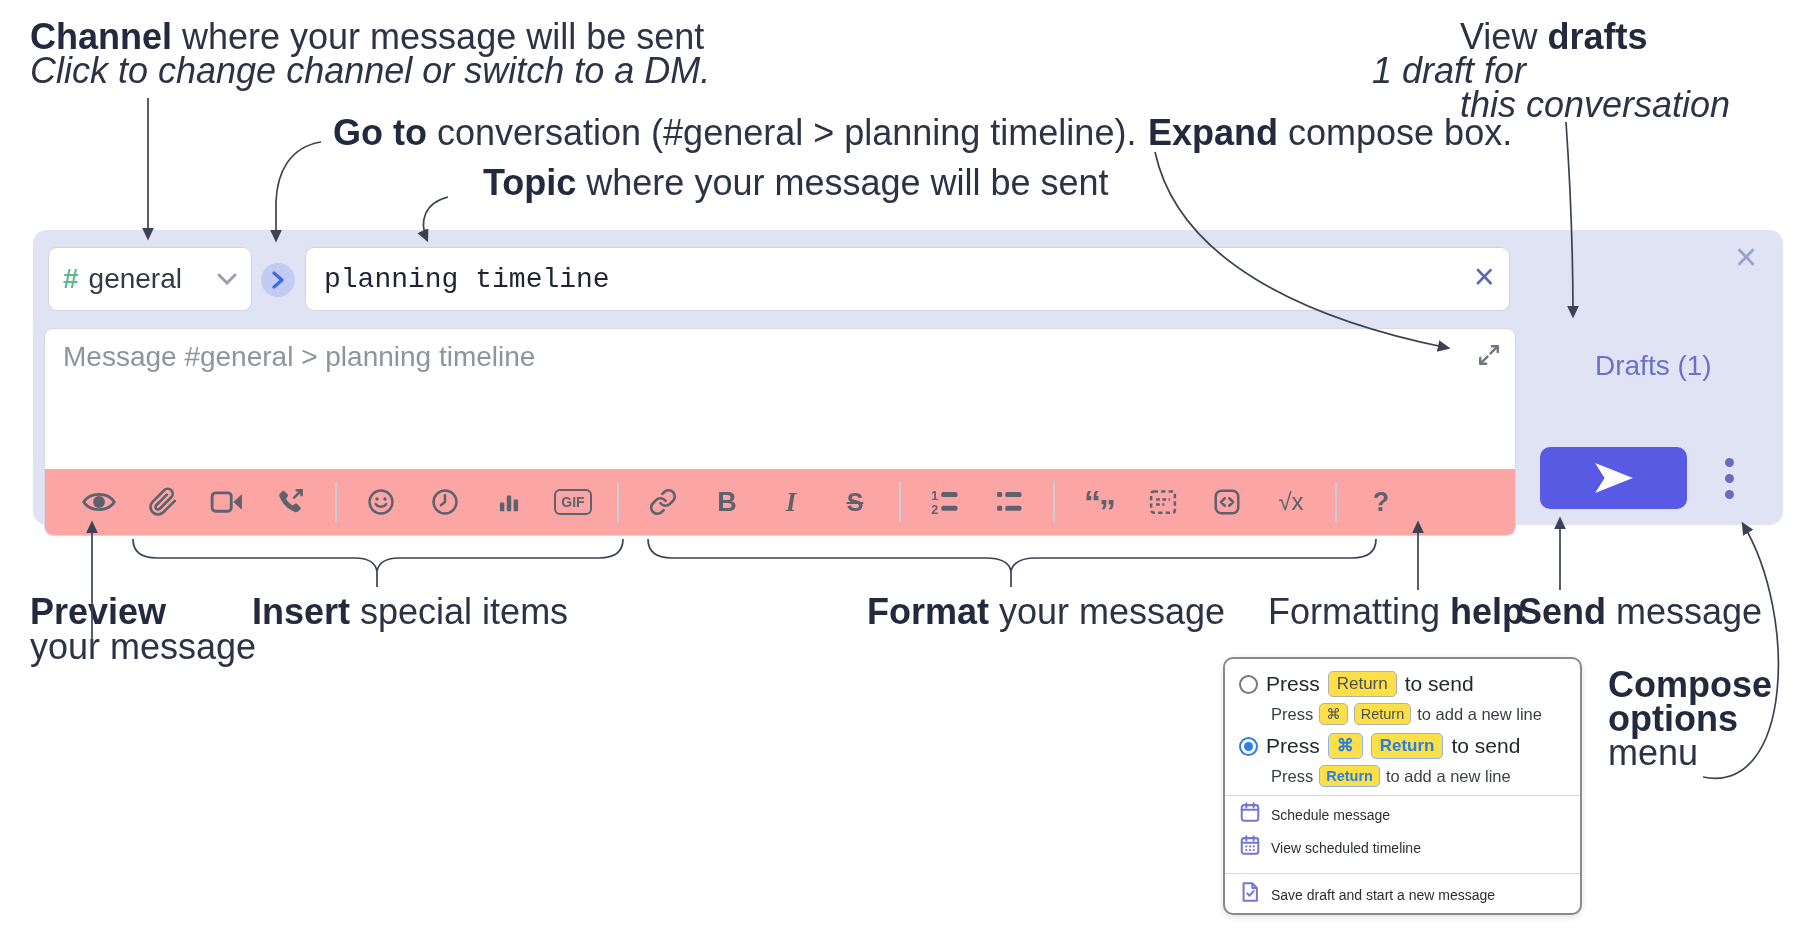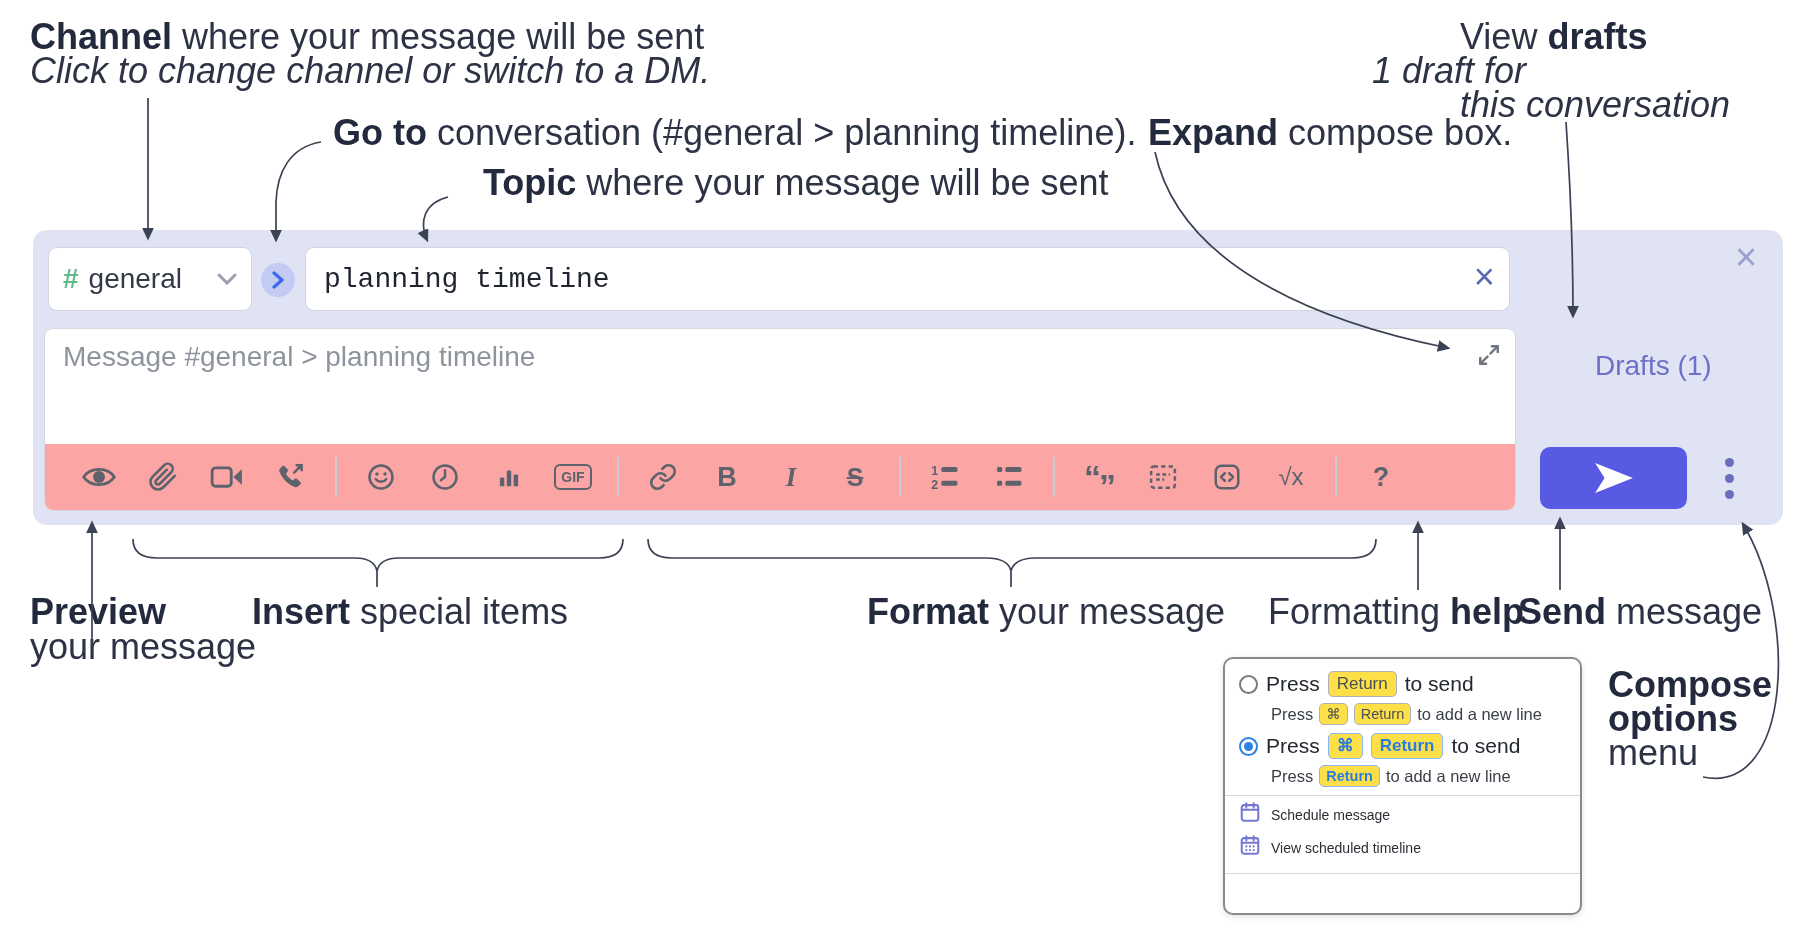--- a/index.html
+++ b/index.html
@@ -11,21 +11,21 @@
   .ann.it{font-style:italic;}
   
   .compose{left:33px;top:230px;width:1750px;height:295px;background:#e0e3f3;border-radius:14px;}
   .chanbtn{left:15px;top:17px;width:204px;height:64px;background:#fff;border:1.5px solid #d2d5e0;border-radius:9px;display:flex;align-items:center;gap:10px;padding:0 14px;box-sizing:border-box;}
   .hash{color:#5fba8b;font-weight:700;font-size:28px;}
   .chname{font-size:28px;color:#333a47;flex:1;}
   .gocircle{left:228px;top:33px;width:34px;height:34px;border-radius:50%;background:#c3cbf5;display:flex;align-items:center;justify-content:center;}
   .topicinput{left:272px;top:17px;width:1205px;height:64px;background:#fff;border:1.5px solid #d2d5e0;border-radius:9px;display:flex;align-items:center;padding:0 18px;box-sizing:border-box;font-size:28px;color:#1f2430;font-family:Liberation Mono, monospace;}
   .xtopic{position:absolute;right:14px;top:14px;font-size:36px;color:#5b69b3;line-height:36px;cursor:pointer;}
   .xcompose{left:1702px;top:8px;font-size:38px;color:#9aa1d0;line-height:38px;}
-  .panel{left:11px;top:98px;width:1472px;height:183px;background:#fff;border:1.5px solid #d6d9e3;border-radius:9px;box-sizing:border-box;}
+  .panel{left:11px;top:98px;width:1472px;height:208px;background:#fff;border:1.5px solid #d6d9e3;border-radius:9px;box-sizing:border-box;}
   .placeholder{left:18px;top:12px;font-size:28px;color:#8e939d;}
   .expandicon{right:12px;top:12px;color:#70757e;}
   .toolbar{position:absolute;left:0;bottom:0;width:100%;height:66px;background:#fca5a5;border-radius:0 0 8px 8px;display:flex;align-items:center;padding:0 0 0 22px;box-sizing:border-box;color:#5d626c;}
   .tbi{width:40px;height:44px;display:flex;align-items:center;justify-content:center;margin:0 12px;flex:none;}
   .tbdiv{width:2px;height:40px;background:#c9cdd6;margin:0 12px;flex:none;}
   .ltr{font-size:27px;font-weight:700;color:#5d626c;}
   .itl{font-family:"Liberation Serif",serif;font-style:italic;font-weight:700;font-size:27px;}
   .stk{text-decoration:line-through;font-weight:700;font-size:25px;}
   .gifchip{border:2.5px solid #5d626c;border-radius:6px;font-size:14px;font-weight:700;padding:4px 5px;line-height:14px;}
   .mathi{font-size:24px;}
@@ -276,20 +276,30 @@
             <circle cx="16" cy="13.5" r="1.2"></circle>
             <circle cx="8" cy="17.5" r="1.2"></circle>
             <circle cx="12" cy="17.5" r="1.2"></circle>
             <circle cx="16" cy="17.5" r="1.2"></circle>
           </g>
         </svg>
       </span>
     <span>View scheduled timeline</span>
   </div>
   <div class="pdivider" style="top:214px;"></div>
+  <div class="mitem" style="top:222px;">
+    <span class="micon">
+        <svg width="22" height="22" viewBox="0 0 24 24">
+          <path d="M5 2.5 H14.5 L19.5 7.5 V21.5 H5 Z" stroke="#7578d1" stroke-width="2.2" fill="none" stroke-linejoin="round"></path>
+          <path d="M14.5 2.5 V7.5 H19.5" stroke="#7578d1" stroke-width="2.2" fill="none" stroke-linejoin="round"></path>
+          <path d="M9 13.5 L11.5 16 L16 11" stroke="#7578d1" stroke-width="2.2" fill="none" stroke-linecap="round" stroke-linejoin="round"></path>
+        </svg>
+      </span>
+    <span>Save draft and start a new message</span>
+  </div>
 </div>
 
 <svg class="abs" style="left:0;top:0;pointer-events:none;" width="1814" height="944" viewBox="0 0 1814 944">
   <defs>
     <marker id="ah" orient="auto" markerWidth="9" markerHeight="9" refX="6" refY="3.5">
       <path d="M0,0 L7.5,3.5 L0,7 Z" fill="#3c4254"></path>
     </marker>
   </defs>
   <g stroke="#3c4254" stroke-width="1.7" fill="none">
     <path d="M148,98 V238" marker-end="url(#ah)"></path>

